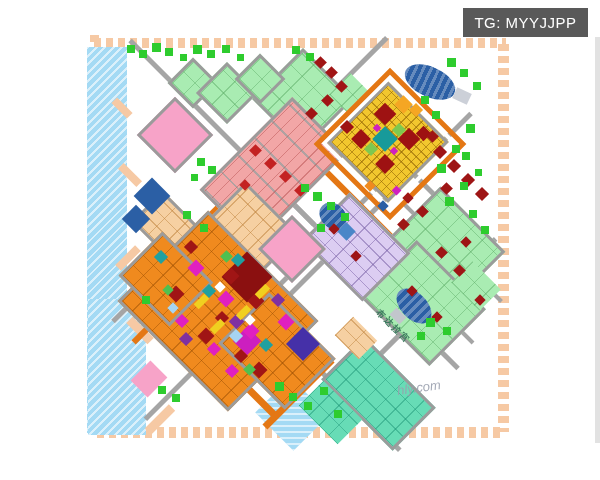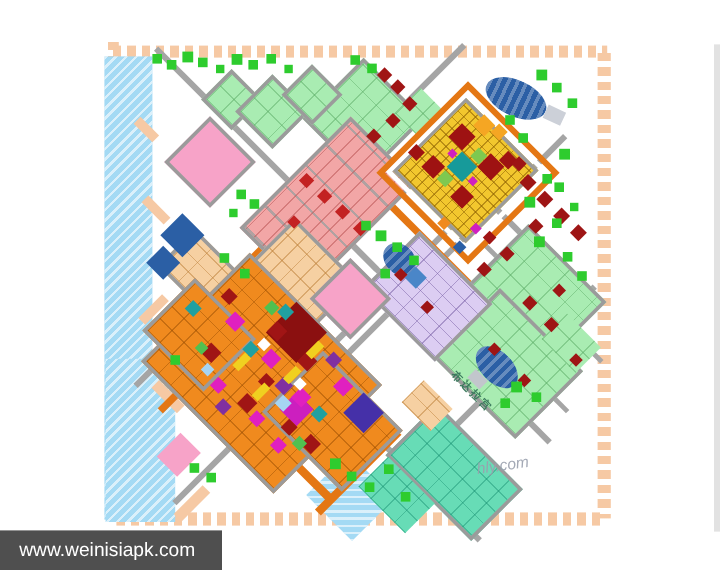--- a/index.html
+++ b/index.html
@@ -238,14 +238,14 @@
       <div class="blk tree" style="left: 183px; top: 211px; width: 8px; height: 8px;"></div>
       <div class="blk tree" style="left: 200px; top: 224px; width: 8px; height: 8px;"></div>
     </div>
 
   <div class="landmark">布达拉宫</div>
 
   <div class="wm">
     <span class="wm-url">hly.com</span>
   </div>
 
-  <div class="badge-site">www.weinisiapk.com</div>
+  <div class="badge-tg">TG: MYYJJPP</div>
 </div>
 
 </body></html>

